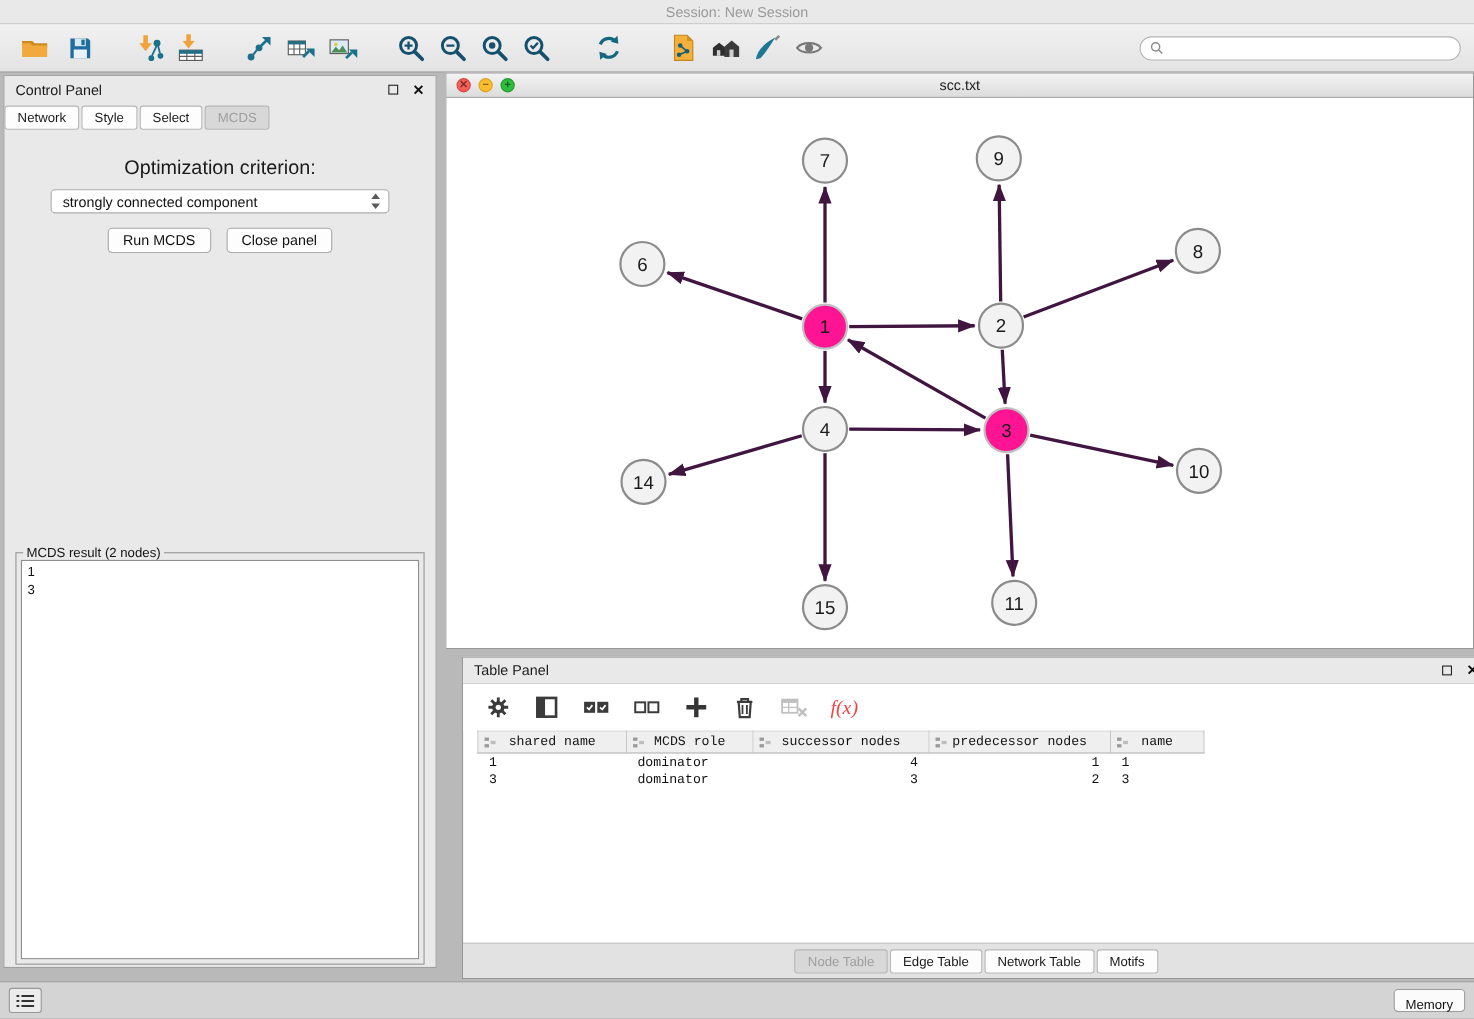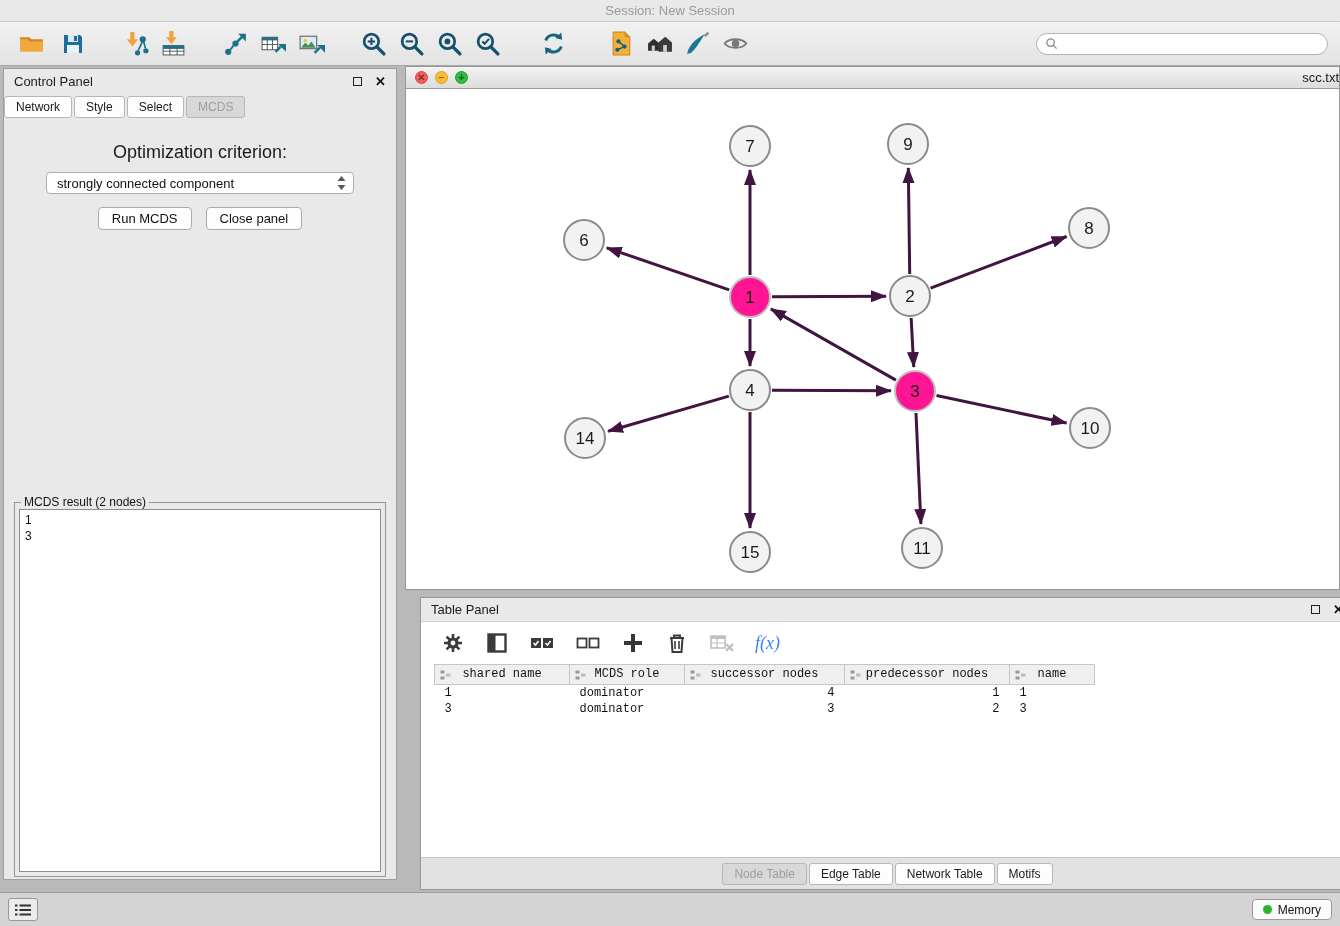--- a/index.html
+++ b/index.html
@@ -38,41 +38,41 @@
   .result-box { position:absolute; left:4px; right:4px; top:6px; bottom:4px; background:#fff; border:1px solid #8e8e8e; font-size:12px; color:#111; padding:2px 5px; line-height:16px; overflow:hidden; }
 
   
   .network-window { position:absolute; left:405px; top:66px; width:935px; height:524px; background:#fff; border:1px solid #979797; }
   .win-titlebar { position:relative; height:22px; background:linear-gradient(#f3f3f3,#dcdcdc); border-bottom:1px solid #9b9b9b; display:flex; align-items:center; }
   .traffic { position:absolute; left:9px; top:4px; display:flex; gap:7px; }
   .tl { width:13px; height:13px; border-radius:50%; font-size:10px; line-height:11px; text-align:center; color:rgba(0,0,0,.5); font-weight:bold; }
   .tl.red { background:#f75f58; border:1px solid #d8453f; }
   .tl.yellow { background:#fbbd2e; border:1px solid #dfa023; }
   .tl.green { background:#2ebd3d; border:1px solid #24982f; }
-  .win-title { flex:1; text-align:right; font-size:13px; color:#1a1a1a; }
+  .win-title { flex:1; text-align:center; font-size:13px; color:#1a1a1a; }
   .net-canvas { position:absolute; left:0; top:22px; width:933px; height:500px; background:#fff; }
   .net-canvas svg { width:100%; height:100%; display:block; }
 
   
   .table-panel { position:absolute; left:420px; top:597px; width:935px; height:293px; background:#fff; border:1px solid #979797; display:flex; flex-direction:column; }
   .table-panel .panel-header { background:#e9e9e9; flex:0 0 24px; border-bottom:1px solid #d2d2d2; }
   .table-toolbar { flex:0 0 42px; display:flex; align-items:center; padding-left:20px; gap:20px; background:#fff; }
   .tt-btn { display:flex; align-items:center; justify-content:center; }
-  .fx { font-family:"Liberation Serif",serif; font-style:italic; font-size:18px; color:#3b82f6; }
+  .fx { font-family:"Liberation Serif",serif; font-style:italic; font-size:18px; color:#ef4444; }
   .table-area { flex:1; overflow:hidden; padding-left:13px; }
   table.node-table { border-collapse:collapse; font-size:12px; table-layout:fixed;font-family:Liberation Mono, monospace; }
   table.node-table th { background:#efefef; border:1px solid #c6c6c6; font-weight:normal; height:19px; line-height:19px; padding:0; position:relative; color:#111; text-align:center; }
   table.node-table th .sort-ico { position:absolute; left:5px; top:4px; }
   table.node-table td { height:16px; line-height:16px; padding:0 10px; color:#111; white-space:nowrap; }
   .table-tabs { flex:0 0 32px; background:#e2e2e2; border-top:1px solid #c4c4c4; display:flex; justify-content:center; align-items:center; gap:2px; }
 
   
   .statusbar { position:absolute; left:0; bottom:0; width:100%; height:34px; background:#d4d4d4; border-top:1px solid #9c9c9c; display:flex; align-items:center; padding:0 8px; }
   .list-btn { width:30px; height:23px; background:#ececec; border:1px solid #979797; border-radius:3px; display:flex; align-items:center; justify-content:center; }
-  .memory-btn { margin-left:auto; height:21px; background:#fbfbfb; border:1px solid #9c9c9c; border-radius:4px; display:flex; align-items:center; gap:6px; padding:0 10px; font-size:12px; color:#111; font-family:inherit; }
+  .memory-btn { margin-left:auto; height:21px; background:#fbfbfb; border:1px solid #9c9c9c; border-radius:4px; display:flex; align-items:center; gap:6px; padding:0 10px; font-size:12px; color:#111; font-family:inherit;flex-direction:column; }
   .mem-dot { width:9px; height:9px; border-radius:50%; background:#2cb52c; }
 </style>
 </head>
 <body>
 
 <div class="app">
 
   <div class="titlebar">
     <span>Session: New Session</span>
   </div>

